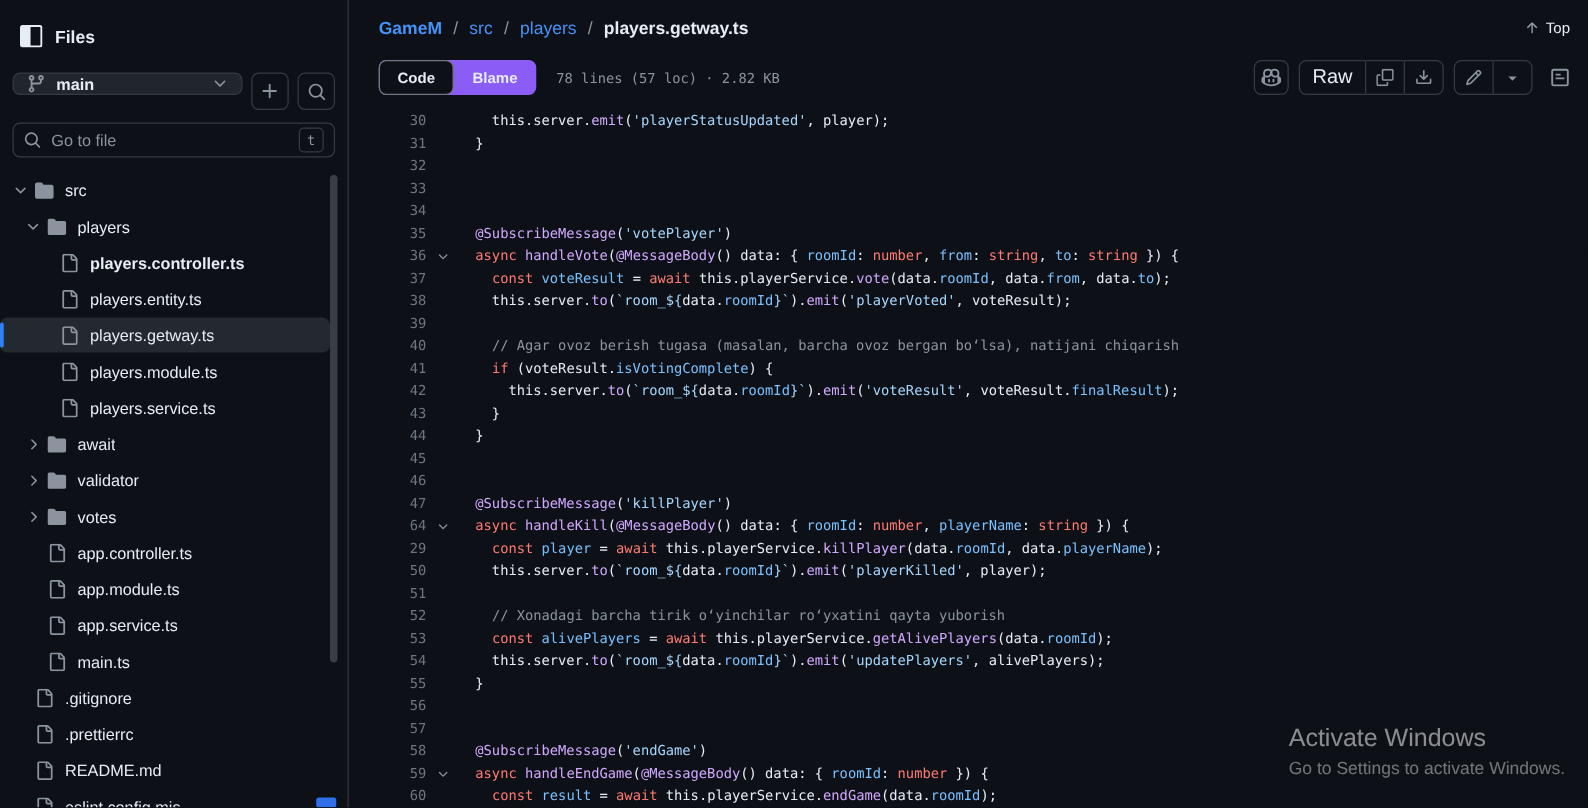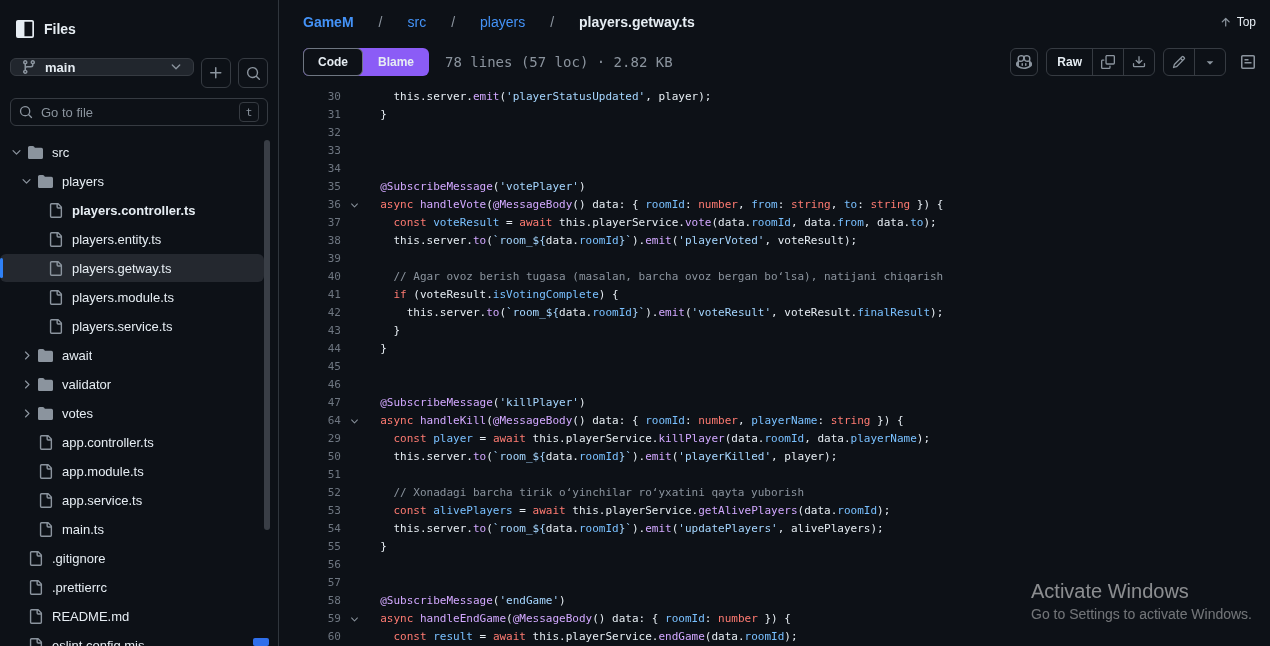--- a/index.html
+++ b/index.html
@@ -43,43 +43,43 @@
   .tlabel { overflow:hidden; text-overflow:ellipsis; }
   .sb-thumb { position:absolute; right:8px; top:140px; width:6px; height:390px; border-radius:3px;
     background:rgba(110,118,129,.45); cursor:pointer; }
   .sb-corner { position:absolute; right:9px; bottom:0; width:16px; height:8px; border-radius:2px;
     background:#2f6feb; cursor:pointer; }
 
   
   .main { flex:1; position:relative; overflow:hidden; }
   .main-head { display:flex; align-items:center; justify-content:space-between; height:44px;
     padding:0 14px 0 24px; }
-  .crumb { font-size:14px; display:flex; gap:25px; align-items:flex-end; }
+  .crumb { font-size:14px; display:flex; gap:9px; align-items:flex-end; }
   .crumb a { color:var(--link,#4493f8); text-decoration:none; cursor:pointer; }
   .crumb .repo { font-weight:600; }
   .crumb .sep { color:var(--muted,#8b949e); }
   .crumb .file { font-weight:600; color:var(--text,#e6edf3); }
   .top-btn { display:flex; align-items:center; gap:5px; background:none; border:none;
     color:var(--text,#e6edf3); font-size:12px; cursor:pointer; font-family:inherit; }
   .top-btn .tic { display:flex; color:var(--muted,#8b949e); }
 
   .toolbar { display:flex; align-items:center; padding:4px 8px 10px 24px; }
   .seg { display:flex; background:#8b5cf6; border-radius:6px; }
   .seg-btn { height:28px; padding:0 14px; font-size:12px; font-weight:600; color:var(--text,#e6edf3);
     background:transparent; border:1px solid transparent; border-radius:6px; cursor:pointer;
     font-family:inherit; }
   .seg-btn.active { background:var(--bg,#0d1117); border-color:#6e7681; }
-  .file-info { margin-left:16px; color:var(--muted,#8b949e); font-size:14px;
+  .file-info { margin-left:16px; color:var(--muted,#8b949e); font-size:11px;
     font-family:"DejaVu Sans Mono",monospace; }
   .tb-right { margin-left:auto; display:flex; align-items:center; gap:8px; }
   .btn-group { display:flex; border:1px solid #363b42; border-radius:6px; overflow:hidden; }
   .gbtn { height:26px; display:flex; align-items:center; justify-content:center; background:transparent;
     border:none; color:var(--muted,#8b949e); cursor:pointer; padding:0 8px; font-family:inherit; }
   .gbtn + .gbtn { border-left:1px solid #363b42; }
-  .gbtn.textb { color:var(--text,#e6edf3); font-size:12px; font-weight:700; padding:0 10px; }
+  .gbtn.textb { color:var(--text,#e6edf3); font-size:16px; font-weight:400; padding:0 10px; }
   .solo { width:28px; height:28px; display:flex; align-items:center; justify-content:center;
     background:transparent; border:1px solid #363b42; border-radius:6px; color:var(--muted,#8b949e);
     cursor:pointer; }
   .solo.noborder { border:none; }
 
   
   .code { font-family:"DejaVu Sans Mono",monospace; font-size:11px; line-height:18px; margin-top:2px; }
   .cl { display:flex; height:18px; }
   .ln { width:62px; text-align:right; color:var(--linenum,#6e7681); flex:none; cursor:pointer; }
   .fold { width:26px; flex:none; display:flex; align-items:center; justify-content:center;

